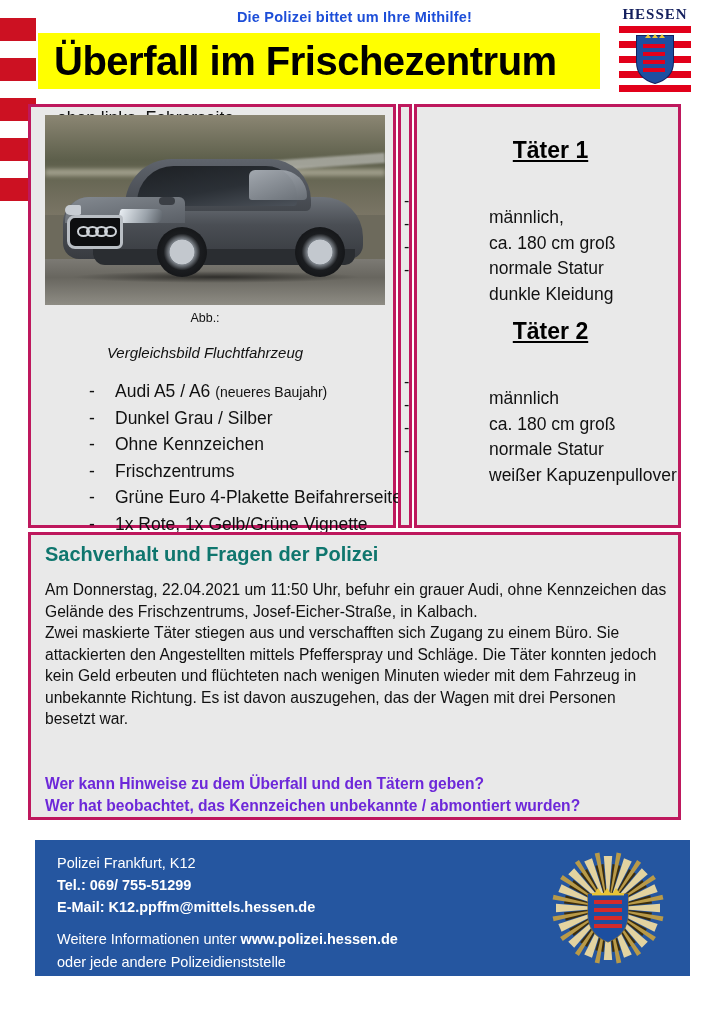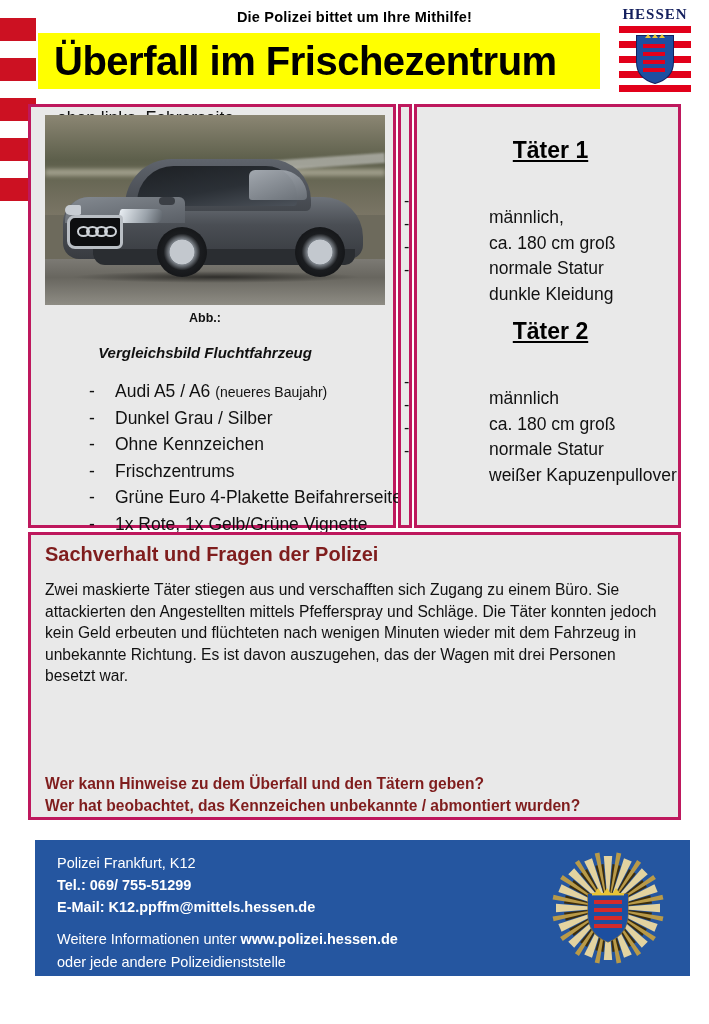--- a/index.html
+++ b/index.html
@@ -11,21 +11,21 @@
     position:relative;
   }
 
   
   #red-marks{position:absolute;left:0;top:18px;width:38px;}
   .red-bar{width:36px;height:23px;background:#cc1122;margin-bottom:17px;}
 
   
   #subtitle{
     position:absolute;left:0;top:9px;width:709px;text-align:center;
-    font-size:14.5px;font-weight:bold;color:#000000;letter-spacing:.2px;
+    font-size:14.5px;font-weight:bold;color:#1d4ed8;letter-spacing:.2px;
   }
   #hessen-logo{
     position:absolute;right:8px;top:6px;width:92px;text-align:center;
   }
   #hessen-word{font-size:15px;font-weight:bold;color:#14205e;letter-spacing:1px;
       font-family:"Liberation Serif", serif;}
   #hessen-flag{position:relative;width:72px;height:66px;margin:3px auto 0;}
   .hstripe{position:absolute;left:0;width:72px;height:7px;background:#e2001a;}
 
   #title-banner{
@@ -96,21 +96,21 @@
      background:#c7ccd2;border-radius:6px 2px 2px 6px;}
   .wheel{position:absolute;top:74px;width:50px;height:50px;border-radius:50%;
      background:radial-gradient(circle at 50% 50%,#c3c8ce 0 34%,#7e848b 36%,#1b1d20 52%,#0d0e10 100%);}
   .wheel.front{left:94px;}
   .wheel.rear{left:232px;}
   .mirror{position:absolute;left:96px;top:44px;width:16px;height:8px;
      background:#3b3f45;border-radius:4px;}
   .car-shadow{position:absolute;left:8px;top:118px;width:290px;height:12px;
      background:radial-gradient(ellipse at 50% 50%,rgba(0,0,0,.55),rgba(0,0,0,0) 70%);}
 
-  #caption{position:absolute;left:0;top:204px;width:348px;text-align:center;font-weight:bold;}
+  #caption{position:absolute;left:0;top:204px;width:348px;text-align:center;}
   #caption .c1{font-size:12.5px;color:#111;}
   #caption .c2{font-size:15px;font-style:italic;color:#111;margin-top:19px;}
 
   
   #vehicle-list{position:absolute;left:18px;top:258px;width:348px;}
   #vehicle-list li{
     list-style:none;display:flex;align-items:baseline;
     font-size:17.5px;color:#111;margin-bottom:5.5px;line-height:1.2;
   }
   #vehicle-list .dash{width:26px;flex:0 0 26px;}
@@ -127,26 +127,26 @@
   }
   #t1-title{position:absolute;left:0;top:30px;width:267px;}
   #t2-title{position:absolute;left:0;top:211px;width:267px;}
   .suspect-list{position:absolute;left:32px;width:230px;}
   #t1-list{top:83px;}
   #t2-list{top:264px;}
   .suspect-list li{list-style:none;font-size:17.5px;color:#111;
      line-height:1.29;margin-bottom:3px;}
 
   
-  #facts-head{position:absolute;left:14px;top:8px;font-size:20px;font-weight:bold;color:#7f1d1d;}
+  #facts-head{position:absolute;left:14px;top:8px;font-size:20px;font-weight:bold;color:#0f766e;}
   #facts-body{position:absolute;left:14px;top:44px;width:624px;
      font-size:15.6px;color:#111;line-height:1.38;}
   #facts-body p{margin:0 0 0 0;}
   #facts-questions{position:absolute;left:14px;top:238px;width:630px;
-     font-size:15.6px;font-weight:bold;color:#7f1d1d;line-height:1.43;}
+     font-size:15.6px;font-weight:bold;color:#6d28d9;line-height:1.43;}
 
   
   #footer{
     position:absolute;left:35px;top:840px;width:655px;height:136px;
     background:#2556a0;
   }
   #footer-text{position:absolute;left:22px;top:12px;color:#fff;}
   #footer-text .b{font-weight:bold;}
   .fl{font-size:14.5px;line-height:1.52;}
   .fl2{font-size:14.5px;line-height:1.55;}
@@ -292,20 +292,21 @@
     <li>männlich</li>
     <li>ca. 180 cm groß</li>
     <li>normale  Statur</li>
     <li>weißer Kapuzenpullover</li>
   </ul>
 </div>
 
 <div class="panel" id="panel-facts">
   <div id="facts-head">Sachverhalt und Fragen der Polizei</div>
   <div id="facts-body">
+    <p>Am Donnerstag, 22.04.2021 um 11:50 Uhr, befuhr ein grauer Audi, ohne Kennzeichen das Gelände des Frischzentrums, Josef-Eicher-Straße, in Kalbach.</p>
     <p>Zwei maskierte Täter stiegen aus und verschafften sich Zugang zu einem Büro. Sie attackierten den Angestellten mittels Pfefferspray und Schläge. Die Täter konnten jedoch kein Geld erbeuten und flüchteten nach wenigen Minuten wieder mit dem Fahrzeug in unbekannte Richtung. Es ist davon auszugehen, das der Wagen mit drei Personen besetzt war.</p>
   </div>
   <div id="facts-questions">
     <div>Wer kann Hinweise zu dem Überfall und den Tätern geben?</div>
     <div>Wer hat beobachtet, das Kennzeichen unbekannte / abmontiert wurden?</div>
   </div>
 </div>
 
 <div id="footer">
   <div id="footer-text">

